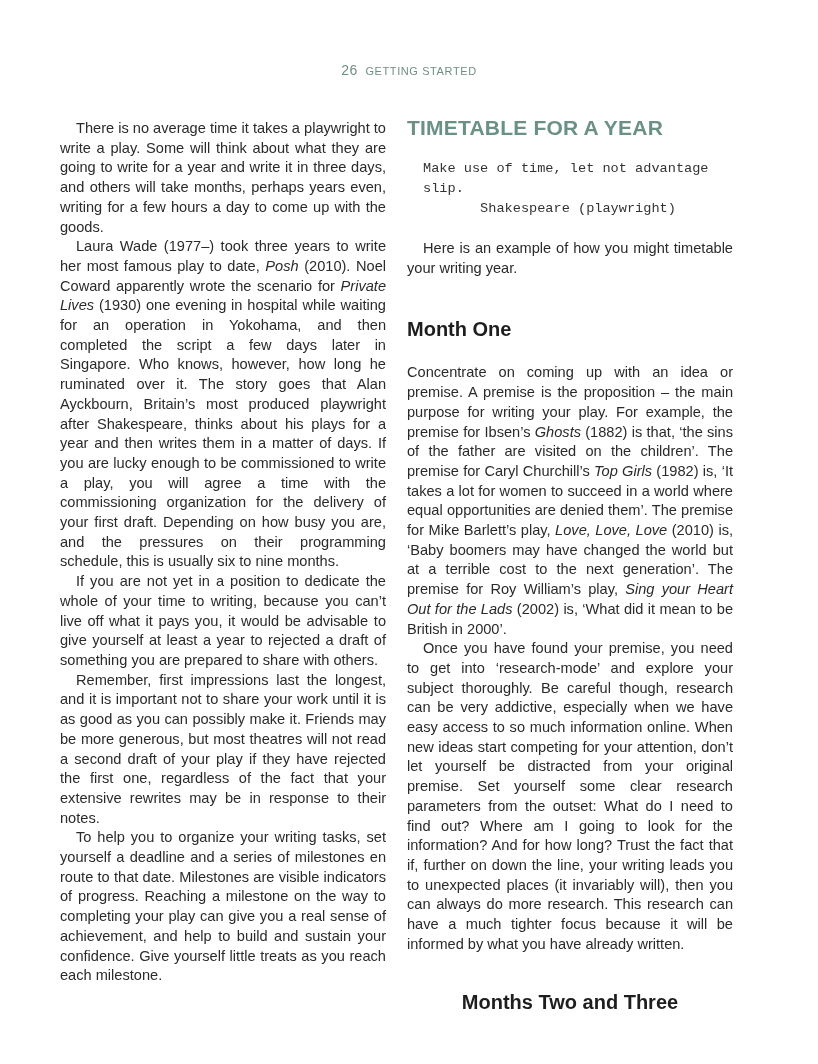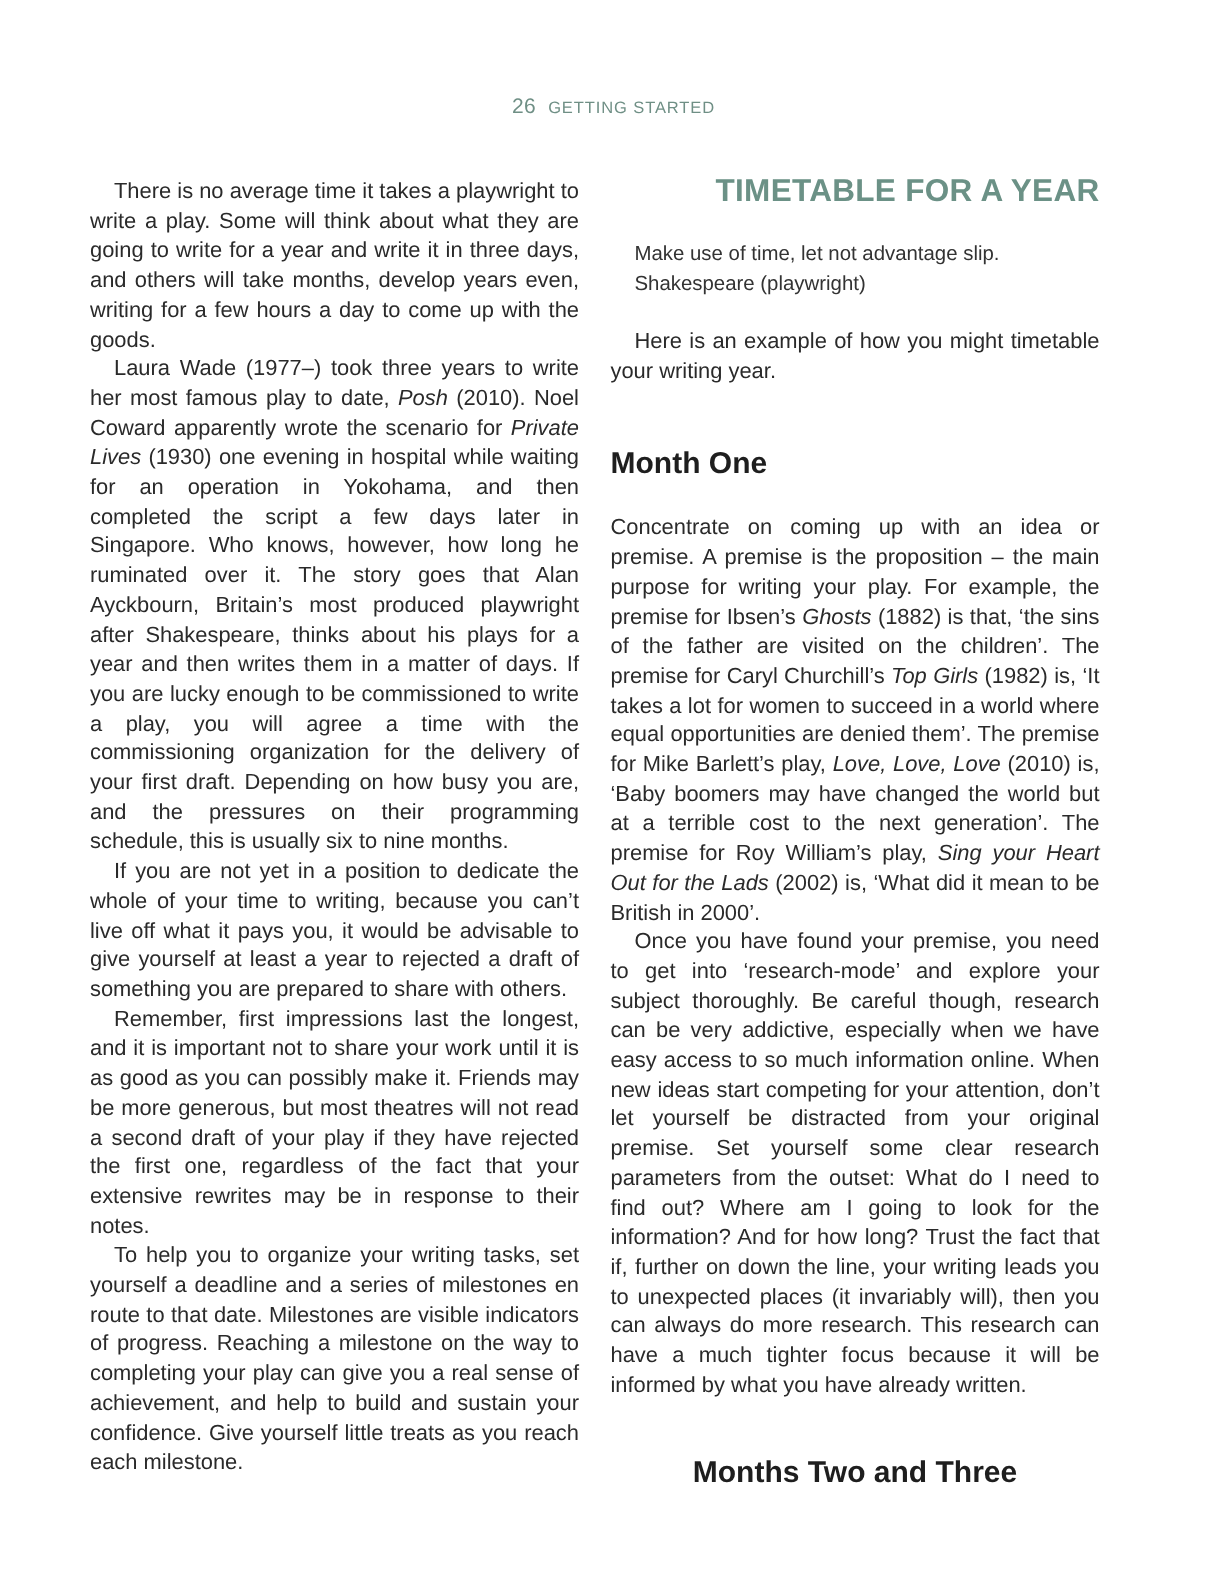--- a/index.html
+++ b/index.html
@@ -18,41 +18,41 @@
     font-size: 14.6px; line-height: 19.7px;
   }
   .col-left { left: 60px; }
   .col-right { left: 407px; }
   .col p { margin: 0; text-align: justify; }
   .col p.indent { text-indent: 16px; }
   .col p.noindent { text-indent: 0; }
   .col i { font-style: italic; }
   h2.section {
     margin: -3px 0 0 0; font-size: 21px; line-height: 24px; font-weight: bold;
-    color: #6b9186; letter-spacing: 0.2px; text-align: right;
+    color: #6b9186; letter-spacing: 0.2px;
   }
-  .epigraph { margin: 19px 0 0 16px; font-size: 13.6px; line-height: 20px; color: #333; }
-  .epigraph .attr { text-align: left; }
+  .epigraph { margin: 19px 0 0 16px; font-size: 13.6px; line-height: 20px; color: #333; font-family: Liberation Mono, monospace; }
+  .epigraph .attr { text-align: center; }
   .intro { margin-top: 20px !important; }
   h3.sub {
     margin: 0; font-size: 20px; font-weight: bold; color: #1e1e1e; line-height: 22px;
   }
   .h-month1 { margin-top: 40px !important; margin-bottom: 23px !important; }
   .h-month23 { margin-top: 36px !important; margin-bottom: 23px !important; text-align: center; }
 </style>
 </head>
 <body>
 
 <div class="running-head">
   <span class="num">26</span>
   <span class="title">GETTING STARTED</span>
 </div>
 
 <div class="col col-left">
-  <p class="indent">There is no average time it takes a playwright to write a play. Some will think about what they are going to write for a year and write it in three days, and others will take months, develop years even, writing for a few hours a day to come up with the goods.</p>
+  <p class="indent">There is no average time it takes a playwright to write a play. Some will think about what they are going to write for a year and write it in three days, and others will take months, perhaps years even, writing for a few hours a day to come up with the goods.</p>
   <p class="indent"><span>Laura Wade (1977–) took three years to write her most famous play to date, </span><i>Posh</i><span> (2010). Noel Coward apparently wrote the scenario for </span><i>Private Lives</i><span> (1930) one evening in hospital while waiting for an operation in Yokohama, and then completed the script a few days later in Singapore. Who knows, however, how long he ruminated over it. The story goes that Alan Ayckbourn, Britain’s most produced playwright after Shakespeare, thinks about his plays for a year and then writes them in a matter of days. If you are lucky enough to be commissioned to write a play, you will agree a time with the commissioning organization for the delivery of your first draft. Depending on how busy you are, and the pressures on their programming schedule, this is usually six to nine months.</span></p>
   <p class="indent">If you are not yet in a position to dedicate the whole of your time to writing, because you can’t live off what it pays you, it would be advisable to give yourself at least a year to rejected a draft of something you are prepared to share with others.</p>
   <p class="indent">Remember, first impressions last the longest, and it is important not to share your work until it is as good as you can possibly make it. Friends may be more generous, but most theatres will not read a second draft of your play if they have rejected the first one, regardless of the fact that your extensive rewrites may be in response to their notes.</p>
   <p class="indent">To help you to organize your writing tasks, set yourself a deadline and a series of milestones en route to that date. Milestones are visible indicators of progress. Reaching a milestone on the way to completing your play can give you a real sense of achievement, and help to build and sustain your confidence. Give yourself little treats as you reach each milestone.</p>
 </div>
 
 <div class="col col-right">
   <h2 class="section">TIMETABLE FOR A YEAR</h2>
   <div class="epigraph">
     <div>Make use of time, let not advantage slip.</div>

